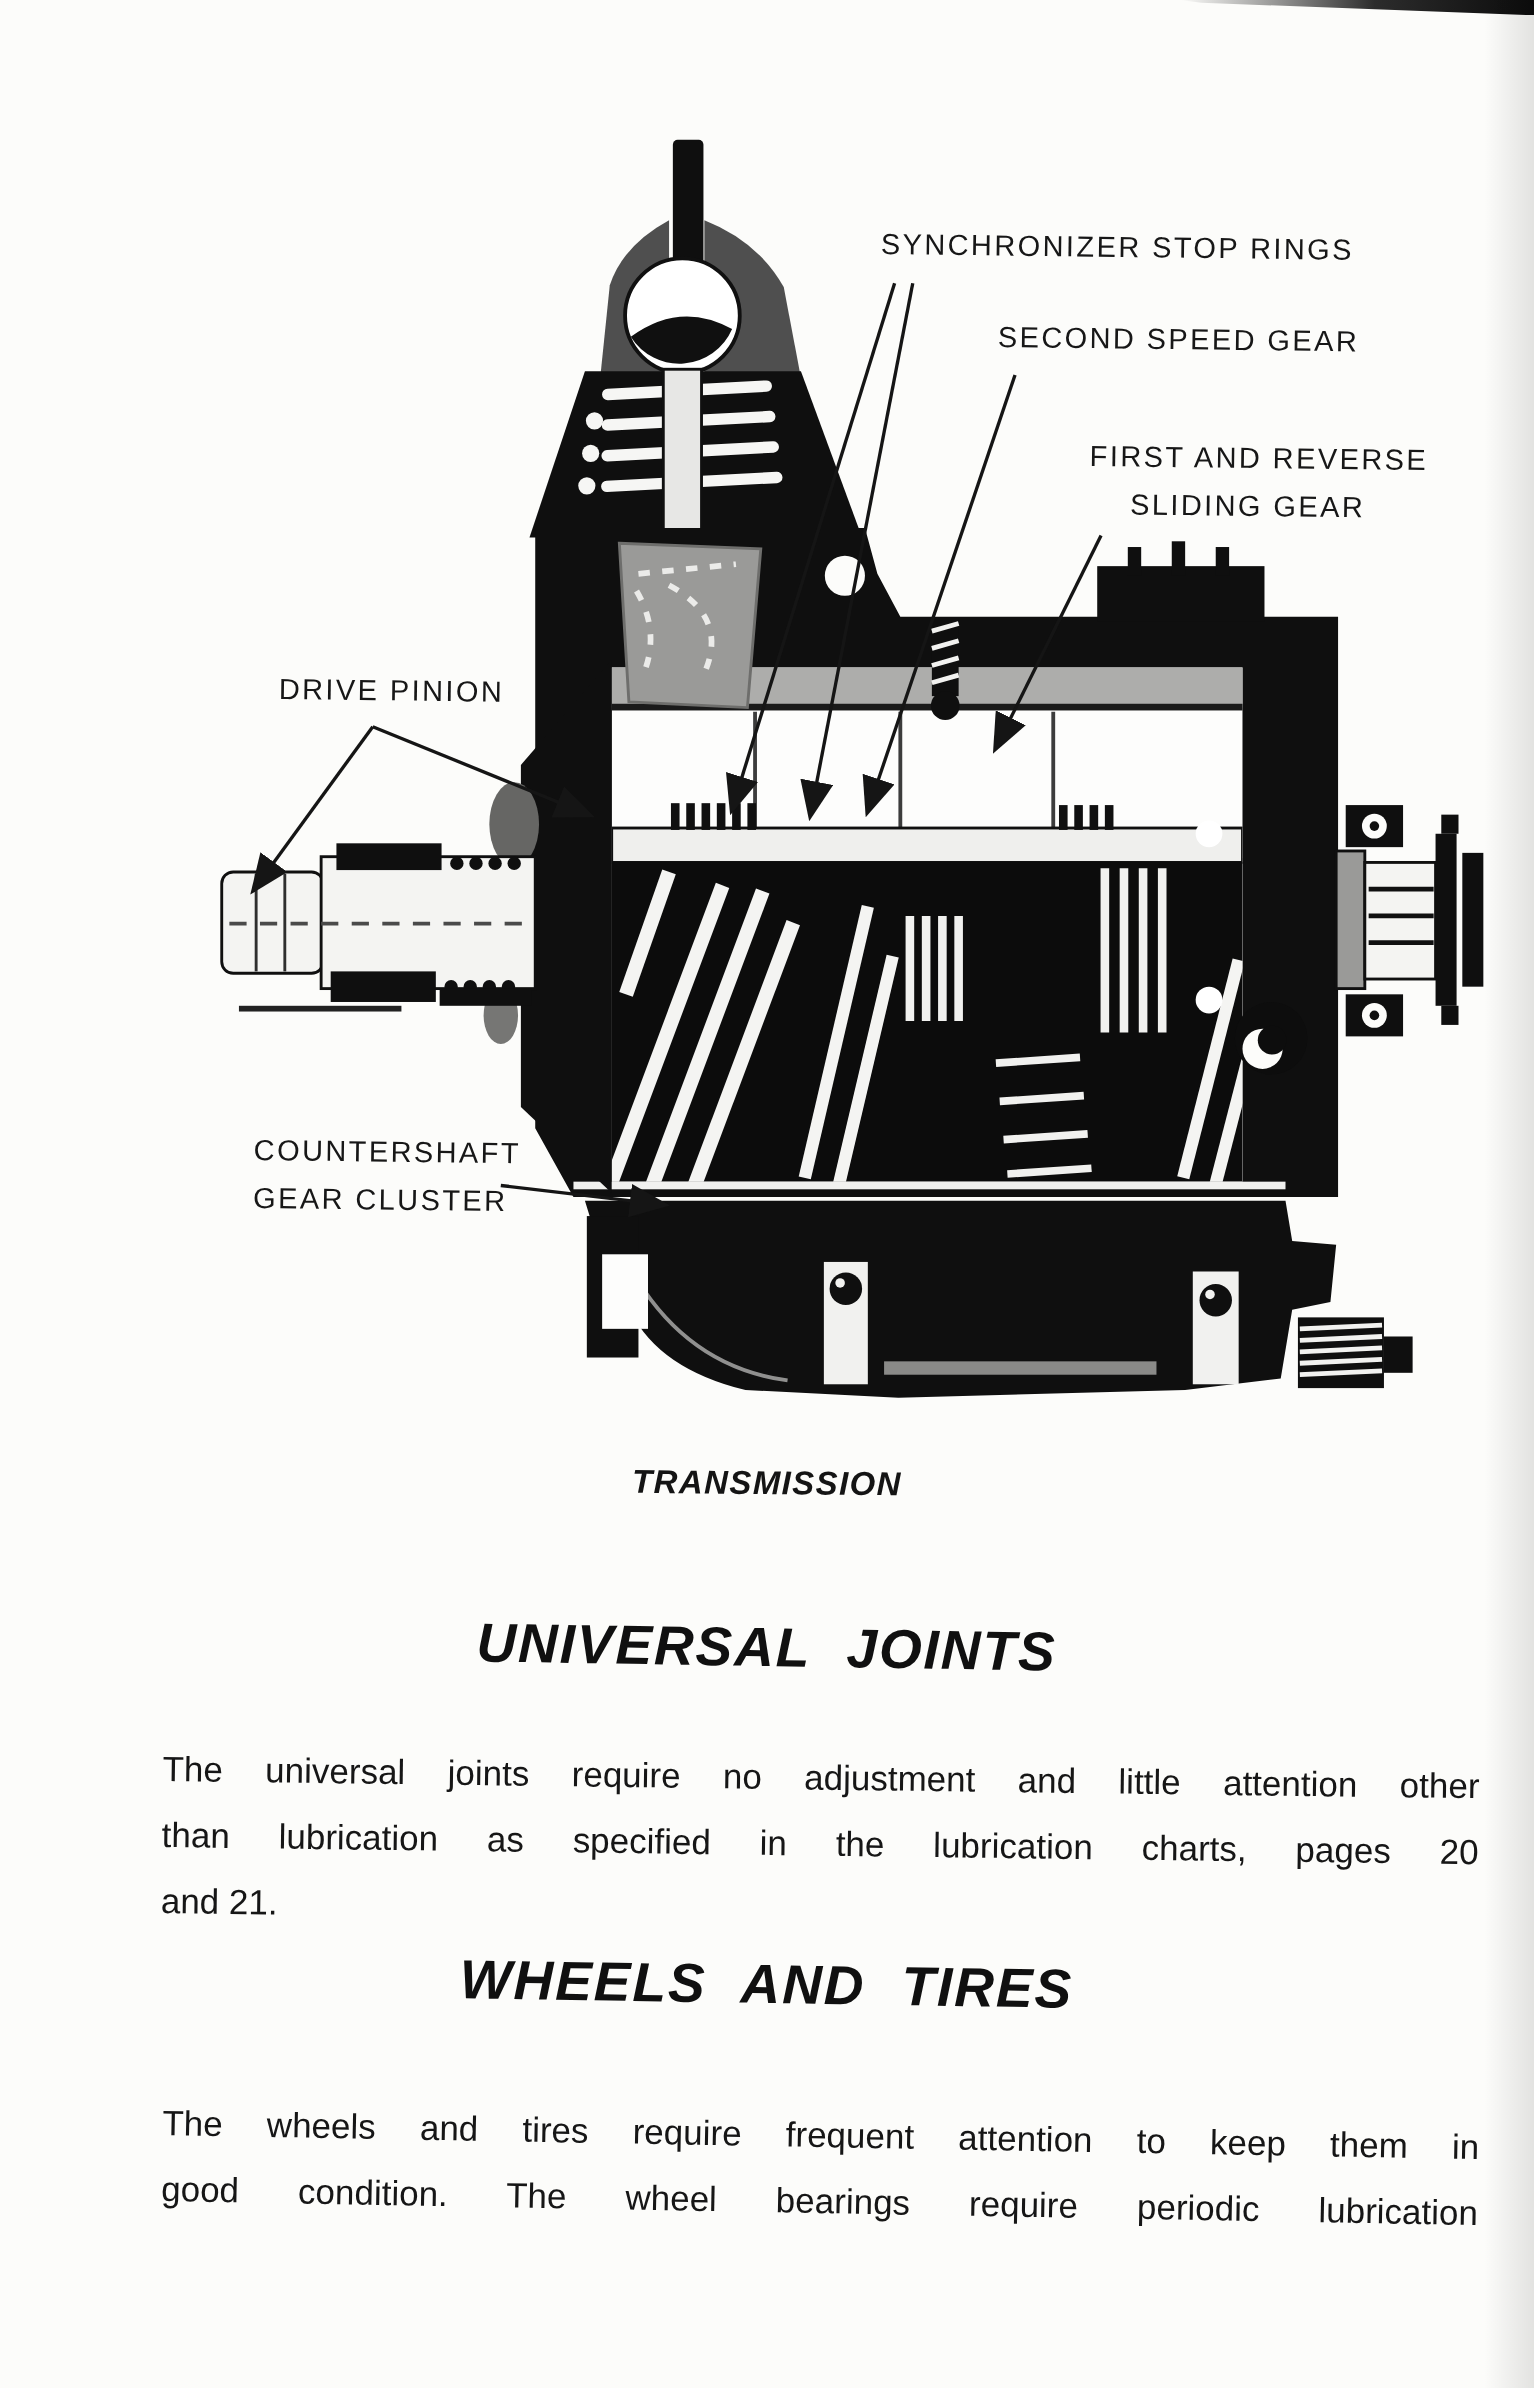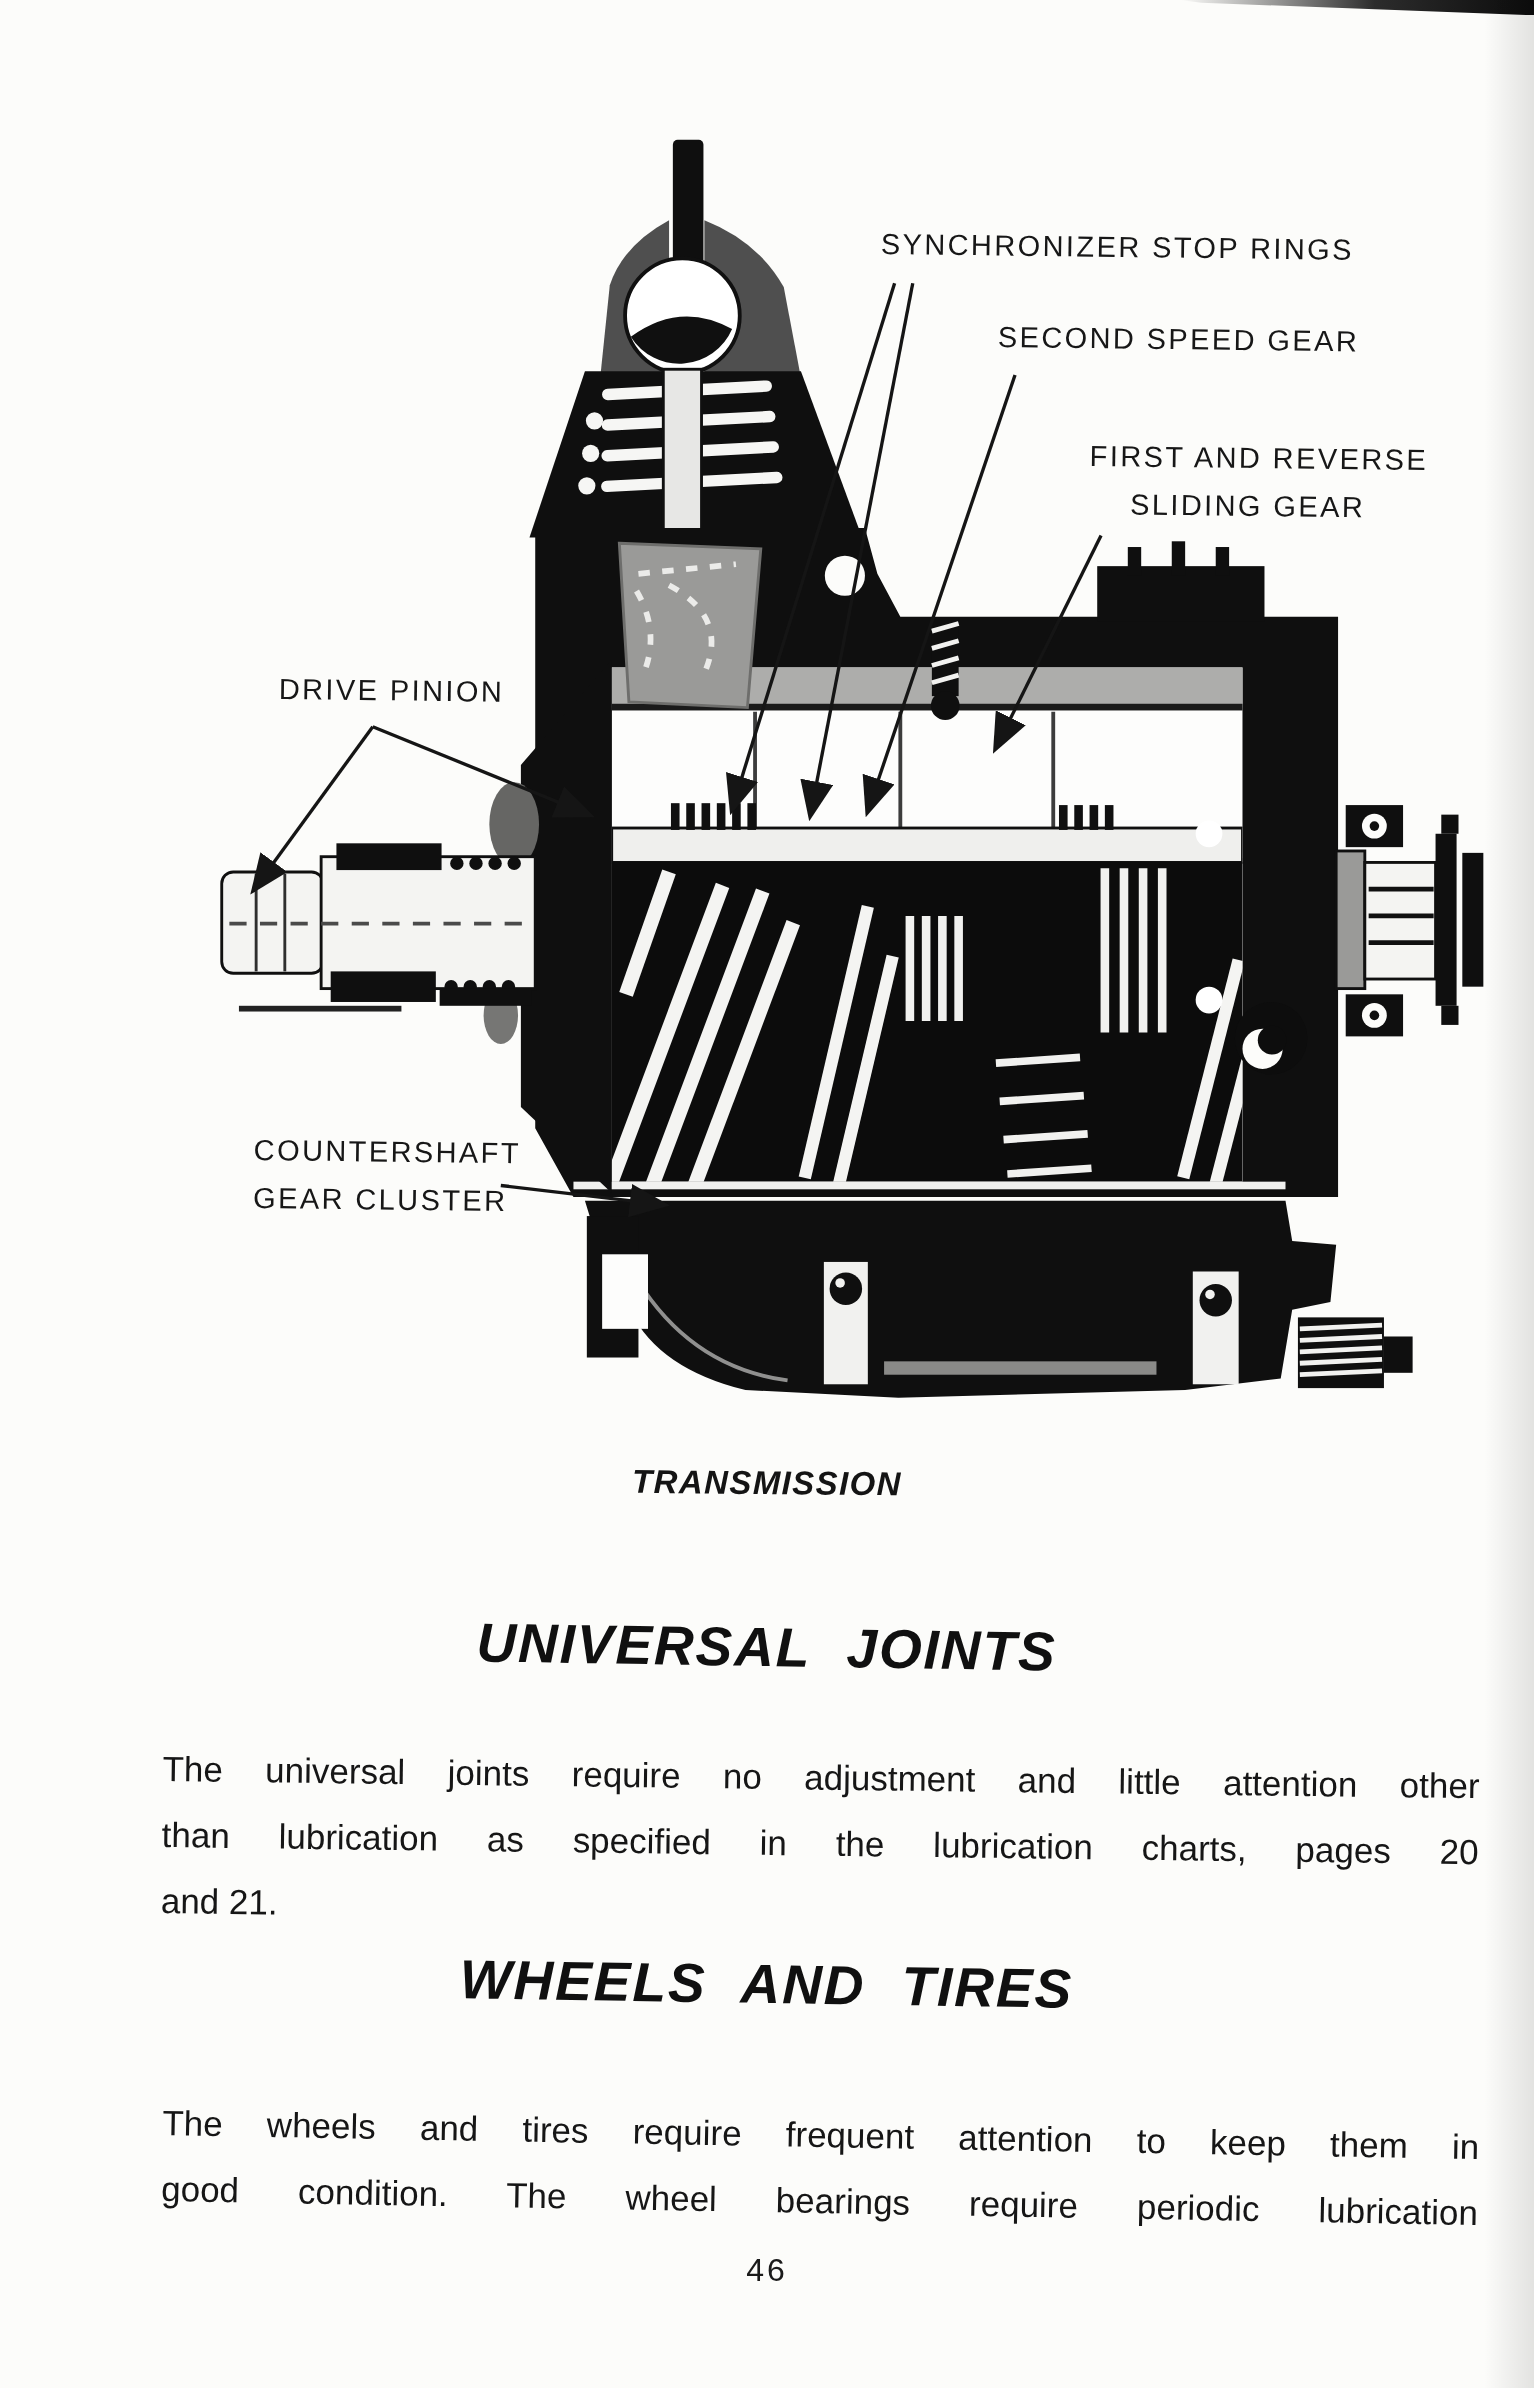--- a/index.html
+++ b/index.html
@@ -285,16 +285,15 @@
     <span class="line just">than lubrication as specified in the lubrication charts, pages 20</span>
     <span class="line">and 21.</span>
   </div>
 
   <div class="sect-heading heading-2">WHEELS AND TIRES</div>
   <div class="para para-2">
     <span class="line just">The wheels and tires require frequent attention to keep them in</span>
     <span class="line just">good condition. The wheel bearings require periodic lubrication</span>
   </div>
 
-  <div class="page-number">46</div>
 
 </div>
 
 
 </body></html>

